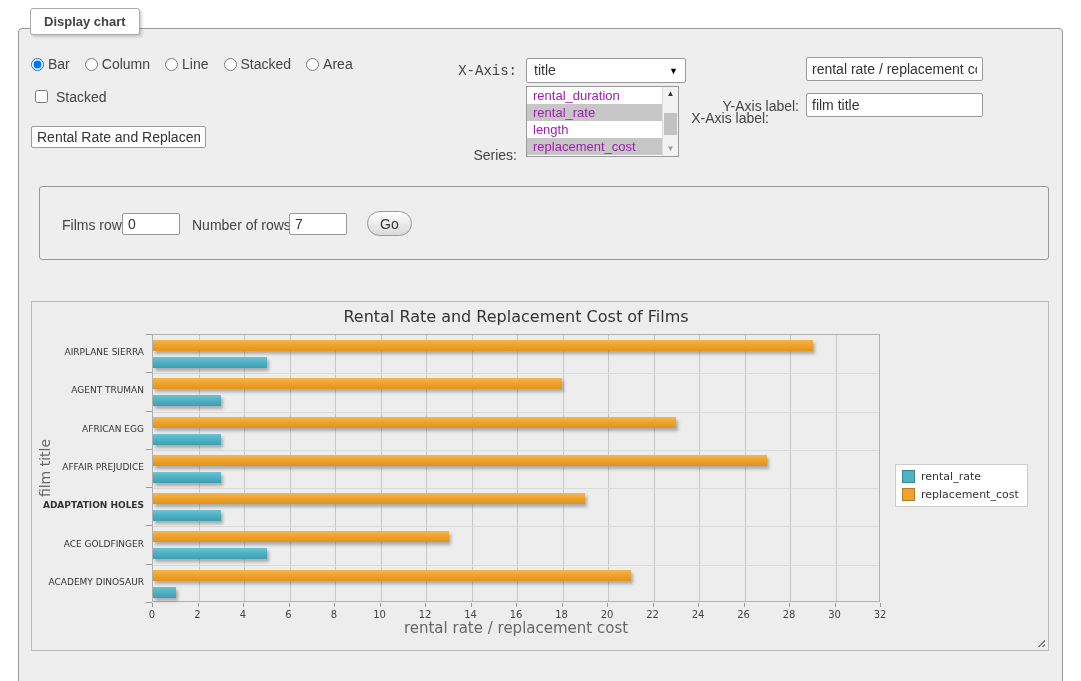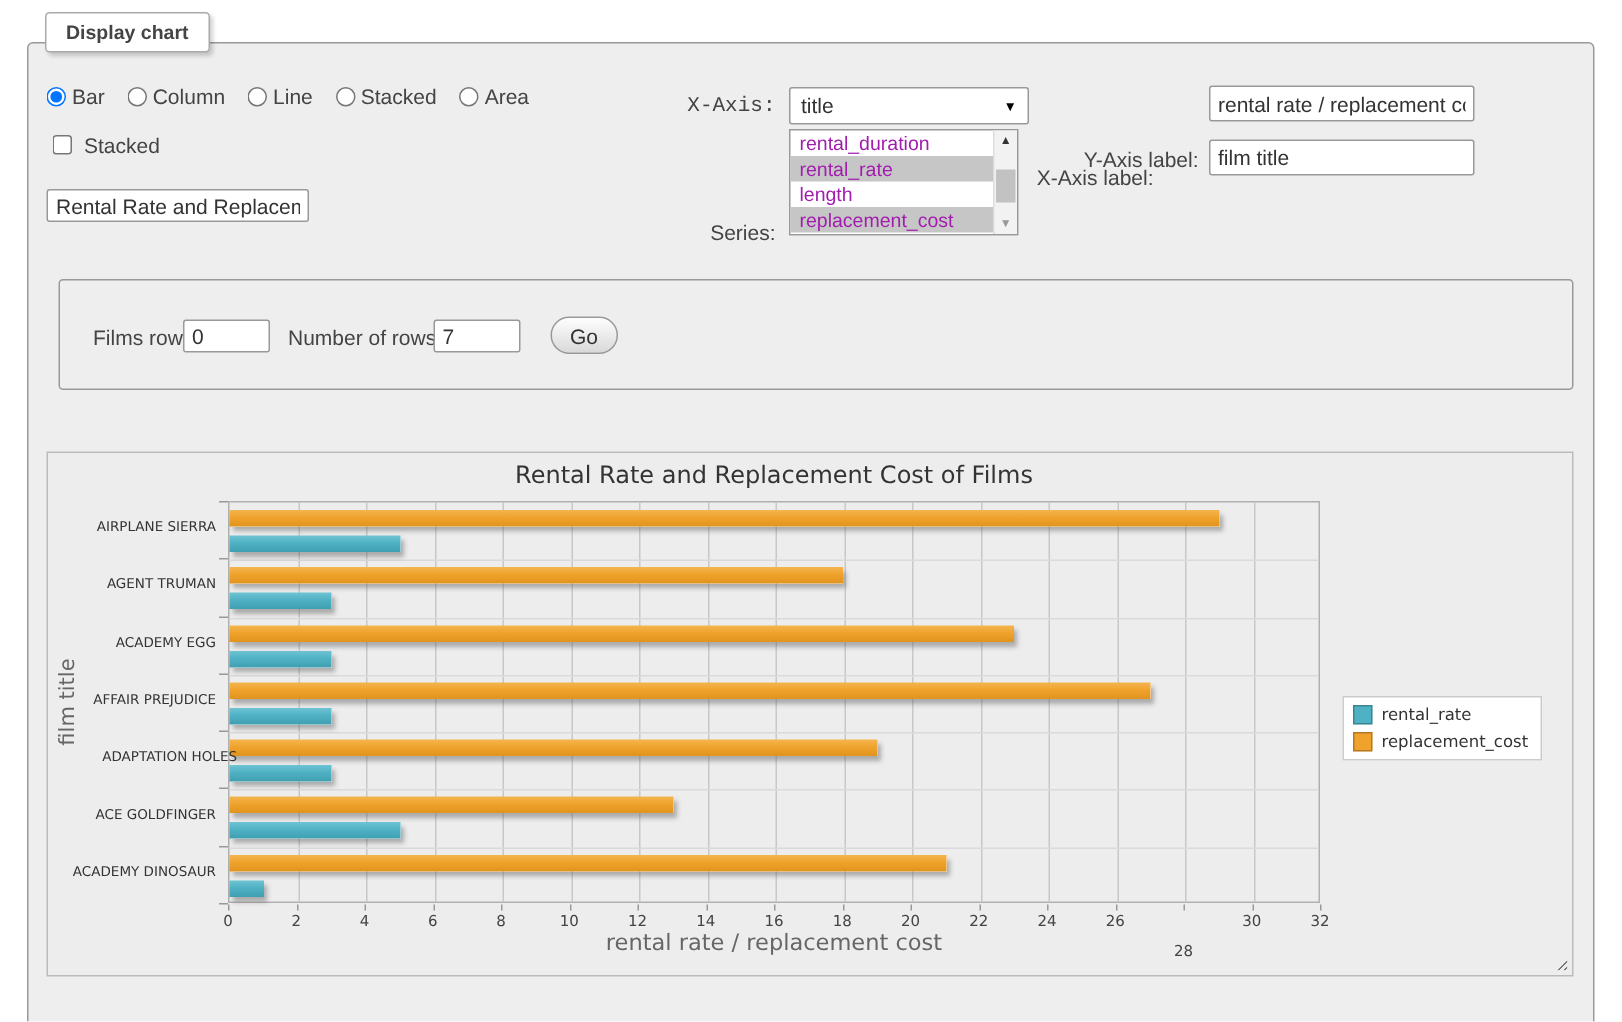--- a/index.html
+++ b/index.html
@@ -211,25 +211,25 @@
           <div class="legend-item">
             <div class="legend-swatch" style="background: rgb(239, 163, 45);"></div>
             <span>replacement_cost</span>
           </div>
         </div>
       <div class="resize-handle"></div>
     <div class="cat-label" style="left: 0px; top: 45.1429px;">AIRPLANE SIERRA</div>
         <div class="y-tick" style="left: 114px; top: 32px;"></div>
         <div class="cat-label" style="left: 0px; top: 83.4286px;">AGENT TRUMAN</div>
         <div class="y-tick" style="left: 114px; top: 70.2857px;"></div>
-        <div class="cat-label" style="left: 0px; top: 121.714px;">ACADEMY EGG</div>
+        <div class="cat-label" style="left: 0px; top: 121.714px;">AFRICAN EGG</div>
         <div class="y-tick" style="left: 114px; top: 108.571px;"></div>
         <div class="cat-label" style="left: 0px; top: 160px;">AFFAIR PREJUDICE</div>
         <div class="y-tick" style="left: 114px; top: 146.857px;"></div>
-        <div class="cat-label" style="left: 14px; top: 198.286px;">ADAPTATION HOLES</div>
+        <div class="cat-label" style="left: 0px; top: 198.286px; font-weight: bold;">ADAPTATION HOLES</div>
         <div class="y-tick" style="left: 114px; top: 185.143px;"></div>
         <div class="cat-label" style="left: 0px; top: 236.571px;">ACE GOLDFINGER</div>
         <div class="y-tick" style="left: 114px; top: 223.429px;"></div>
         <div class="cat-label" style="left: 0px; top: 274.857px;">ACADEMY DINOSAUR</div>
         <div class="y-tick" style="left: 114px; top: 261.714px;"></div>
         <div class="y-tick" style="left: 114px; top: 300px;"></div>
         <div class="x-tick" style="left: 120px; top: 301px;"></div>
         <div class="x-tick-label" style="left: 105px; top: 307px;">0</div>
         <div class="x-tick" style="left: 165.5px; top: 301px;"></div>
         <div class="x-tick-label" style="left: 150.5px; top: 307px;">2</div>
@@ -251,21 +251,21 @@
         <div class="x-tick-label" style="left: 514.5px; top: 307px;">18</div>
         <div class="x-tick" style="left: 575px; top: 301px;"></div>
         <div class="x-tick-label" style="left: 560px; top: 307px;">20</div>
         <div class="x-tick" style="left: 620.5px; top: 301px;"></div>
         <div class="x-tick-label" style="left: 605.5px; top: 307px;">22</div>
         <div class="x-tick" style="left: 666px; top: 301px;"></div>
         <div class="x-tick-label" style="left: 651px; top: 307px;">24</div>
         <div class="x-tick" style="left: 711.5px; top: 301px;"></div>
         <div class="x-tick-label" style="left: 696.5px; top: 307px;">26</div>
         <div class="x-tick" style="left: 757px; top: 301px;"></div>
-        <div class="x-tick-label" style="left: 742px; top: 307px; margin-top: 20px;">28</div>
+        <div class="x-tick-label" style="left: 742px; top: 307px;">28</div>
         <div class="x-tick" style="left: 802.5px; top: 301px;"></div>
         <div class="x-tick-label" style="left: 787.5px; top: 307px; text-align: center;">30</div>
         <div class="x-tick" style="left: 848px; top: 301px;"></div>
         <div class="x-tick-label" style="left: 833px; top: 307px;">32</div>
       </div>
 
   </div>
 </div>
 
 </body></html>

